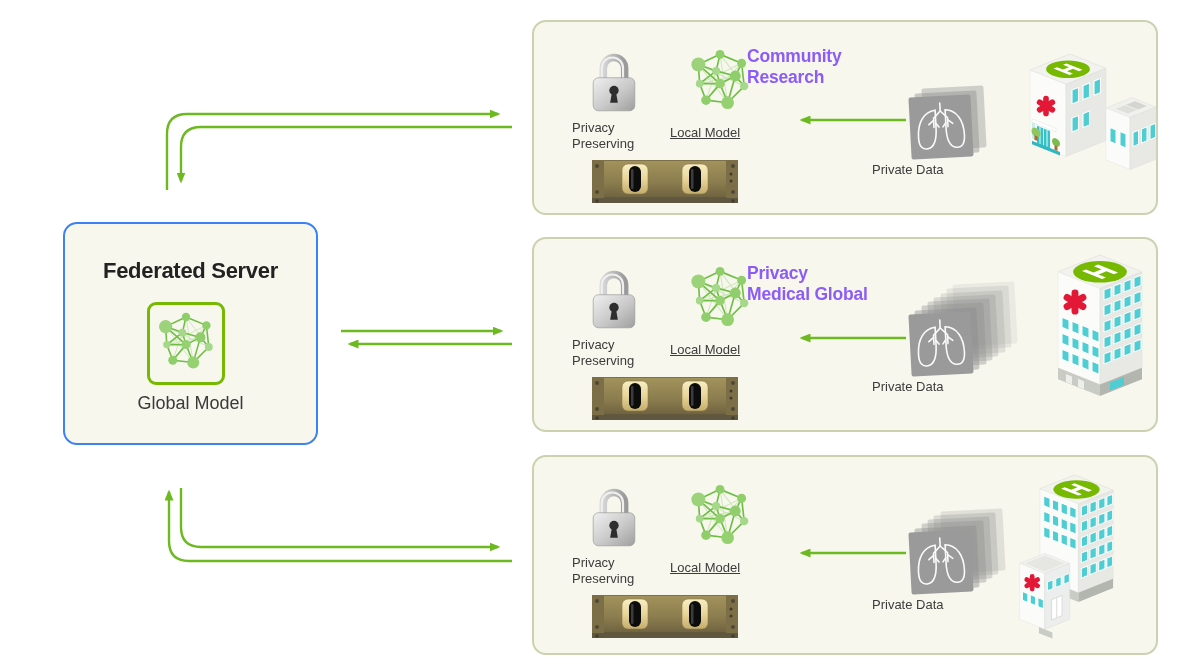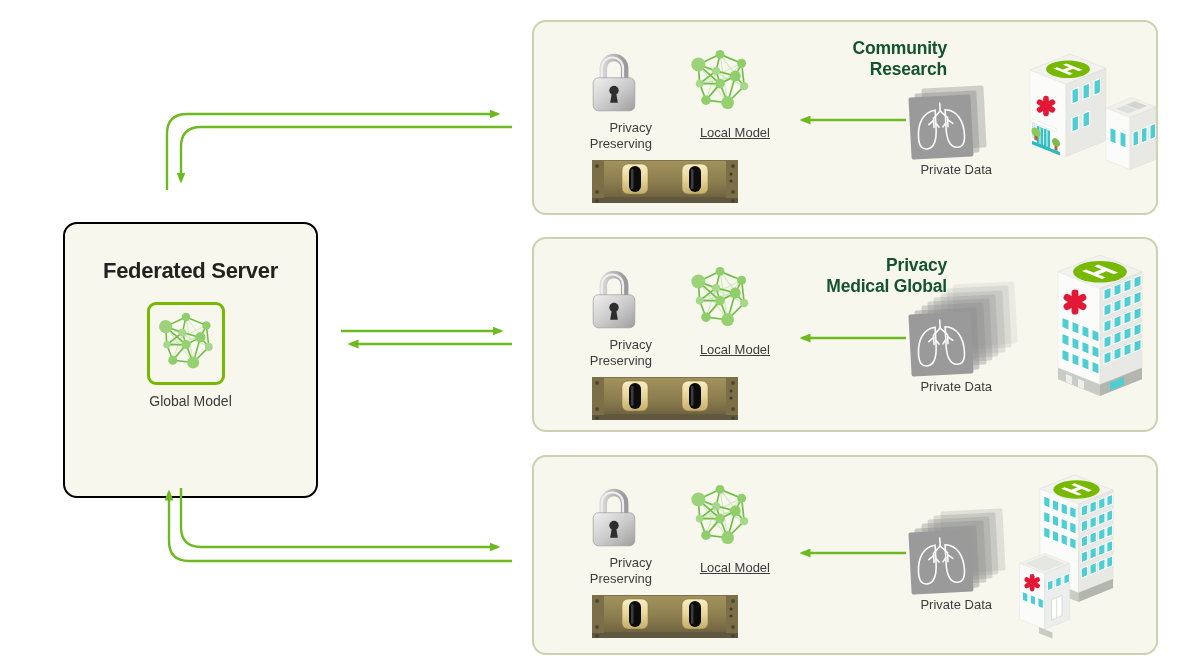--- a/index.html
+++ b/index.html
@@ -5,52 +5,52 @@
   html,body{margin:0;padding:0;}
   body{
     width:1200px;height:671px;position:relative;background:#ffffff;
     font-family:"Liberation Sans", sans-serif;overflow:hidden;
   }
   .panel{
     position:absolute;background:#f7f7ee;border-radius:14px;
     box-sizing:border-box;
   }
   .server-panel{
-    left:63px;top:222px;width:255px;height:276px;
-    border:2px solid #000000;
+    left:63px;top:222px;width:255px;height:223px;
+    border:2px solid #3b82f6;
   }
   .site-panel{
     left:532px;width:626px;height:195px;
     border:2px solid #ccd2b0;
   }
   #site1{top:20px;}
   #site2{top:237px;}
   #site3{top:455px;height:200px;}
 
   .server-title{
     position:absolute;left:0;top:34px;width:100%;text-align:center;
     font-size:22px;font-weight:bold;color:#222;letter-spacing:-0.3px;
   }
   .global-box{
     position:absolute;left:82px;top:78px;width:78px;height:83px;
     border:3px solid #76b900;border-radius:9px;box-sizing:border-box;
     display:flex;align-items:center;justify-content:center;
   }
   .model-caption{
     position:absolute;left:0;top:169px;width:100%;text-align:center;
-    font-size:14px;color:#3a3a3a;
+    font-size:18px;color:#3a3a3a;
   }
 
   .site-title{
-    position:absolute;left:213px;top:16px;width:200px;text-align:right;
-    font-size:17.5px;font-weight:bold;color:#14532d;line-height:1.18;
+    position:absolute;left:213px;top:24px;width:200px;text-align:left;
+    font-size:17.5px;font-weight:bold;color:#8b5cf6;line-height:1.18;
     letter-spacing:-0.2px;
   }
   .icon-label{
-    position:absolute;text-align:right;font-size:13px;color:#3c3c3c;line-height:1.25;
+    position:absolute;text-align:left;font-size:13px;color:#3c3c3c;line-height:1.25;
   }
   .privacy-label{left:38px;top:98px;width:80px;}
   .localmodel-label{left:136px;top:103px;width:100px;text-decoration:underline;}
   .data-label{left:338px;top:140px;width:120px;}
 
   .lock-icon{position:absolute;left:55px;top:28px;width:50px;height:64px;}
   .nn-icon{position:absolute;left:153px;top:26px;width:66px;height:70px;}
   .rack-icon{position:absolute;left:58px;top:138px;width:146px;height:44px;}
 
   .pd-stack{position:absolute;left:374px;top:40px;width:112px;height:100px;}

